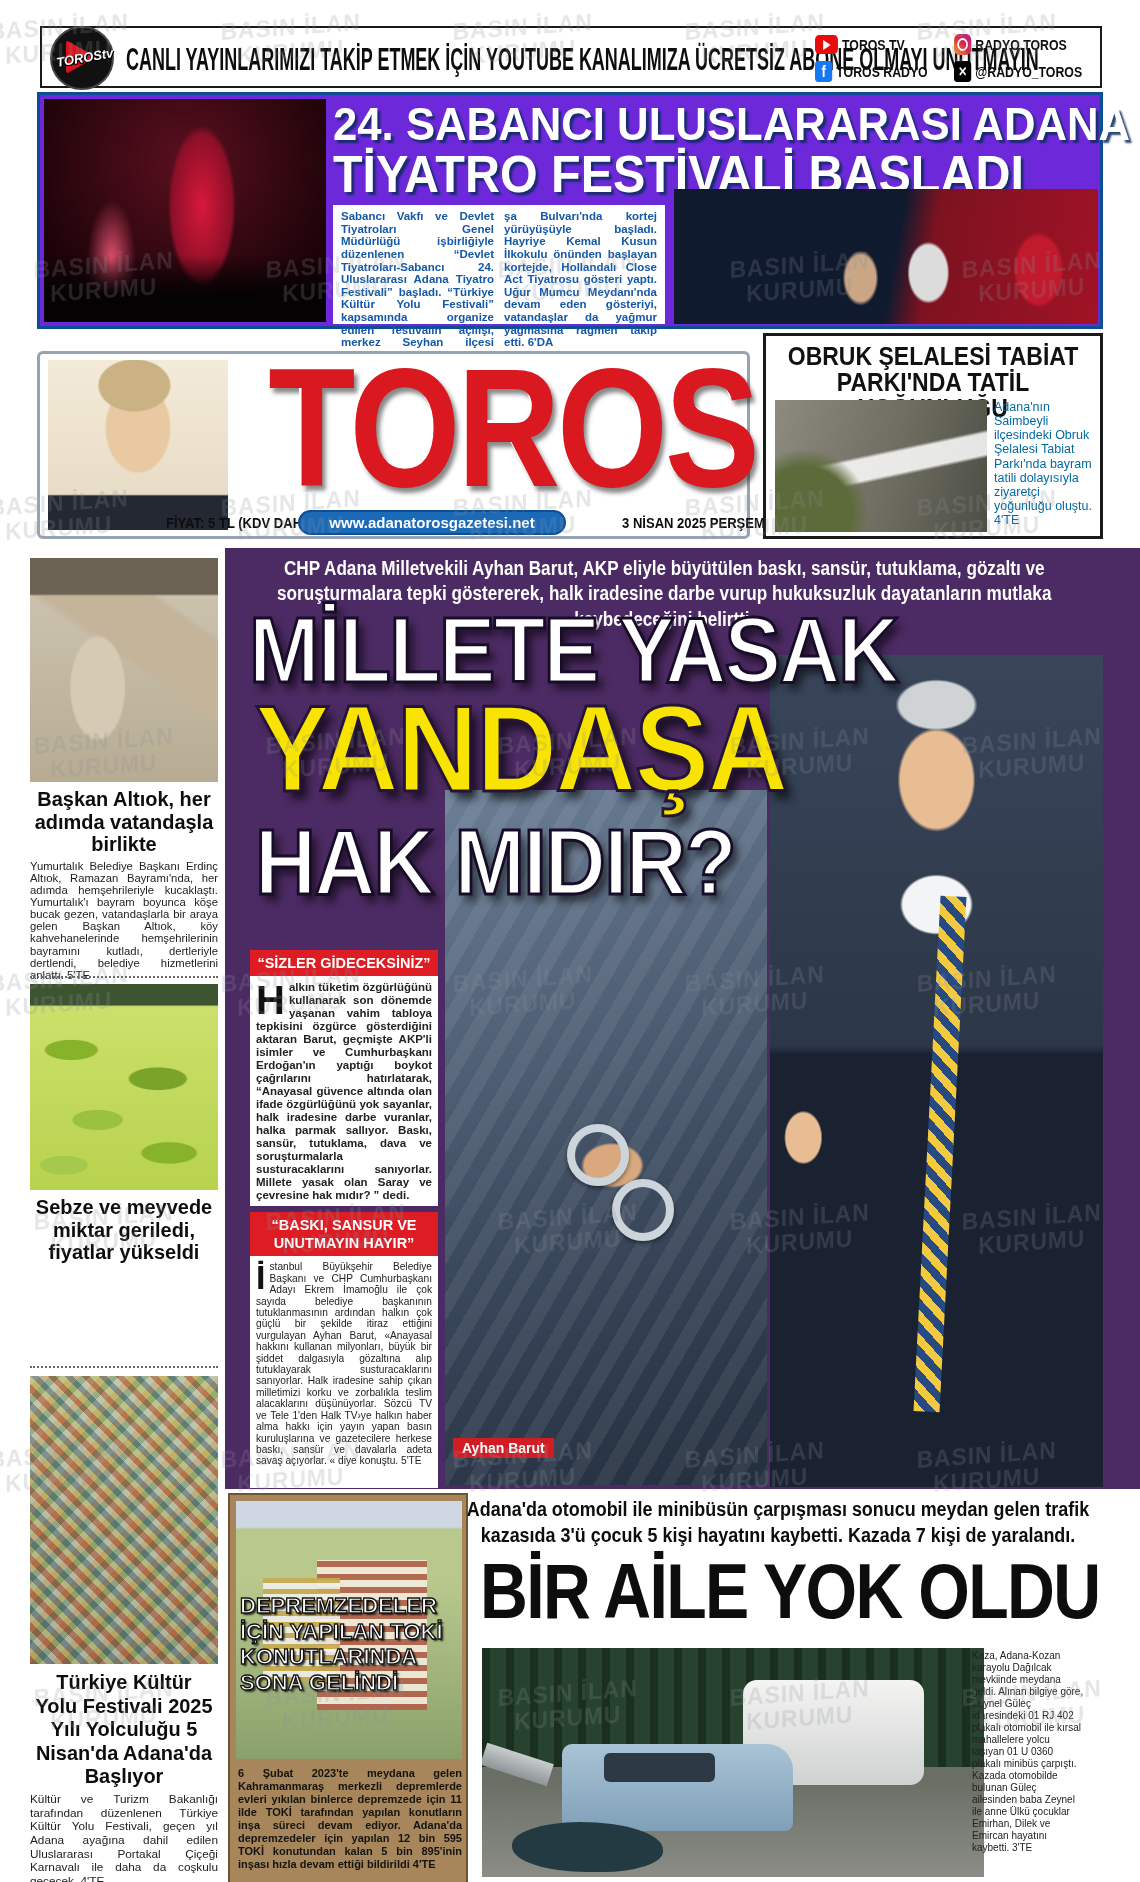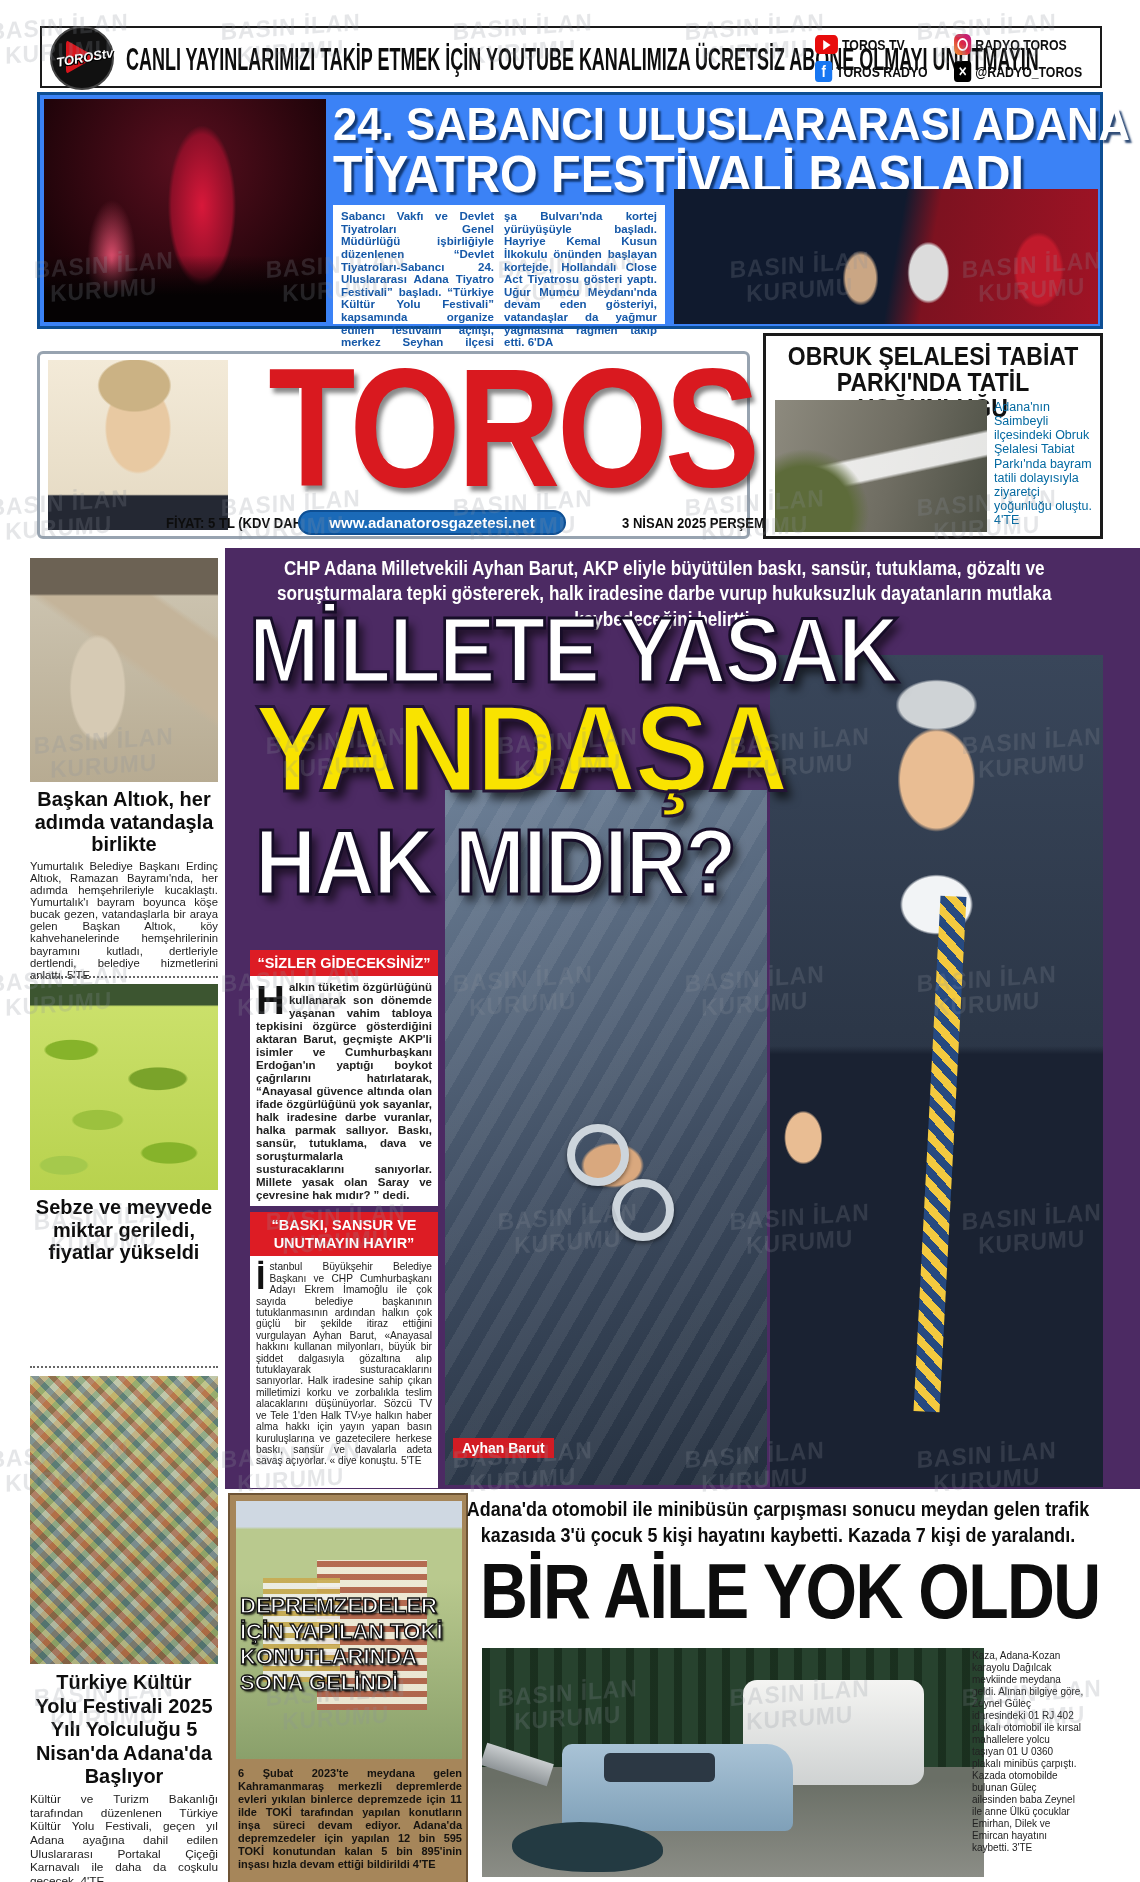--- a/index.html
+++ b/index.html
@@ -34,21 +34,21 @@
       background:linear-gradient(45deg,#f09433,#e6683c,#dc2743,#cc2366,#bc1888);}
   .ic-ig::after{content:"";position:absolute;inset:4px;border:2px solid #fff;border-radius:50%;}
   .ic-fb{width:21px;height:21px;border-radius:4px;background:#1877f2;color:#fff;font-weight:800;
       font-size:16px;display:flex;align-items:center;justify-content:center;flex:0 0 auto;}
   .ic-fb::after{content:"f";}
   .ic-x{width:21px;height:21px;border-radius:4px;background:#000;color:#fff;font-weight:800;
       font-size:13px;display:flex;align-items:center;justify-content:center;flex:0 0 auto;}
   .ic-x::after{content:"✕";}
 
   
-  #festival{background:#3b82f6;border:3px solid #0d4e93;}
+  #festival{background:#6d28d9;border:3px solid #0d4e93;}
   .fest-h{position:absolute;color:#fff;font-weight:800;white-space:nowrap;
       transform:scaleX(.95);transform-origin:left top;line-height:1;
       text-shadow:3px 3px 2px rgba(10,45,95,.85);}
   #fest-text{position:absolute;background:#fff;display:flex;gap:10px;padding:5px 8px;box-sizing:border-box;}
   .fest-col{flex:1;color:#1558a8;font-weight:700;font-size:11.5px;line-height:1.1;text-align:justify;}
 
   
   #mast-strip{background:#1b5fae;color:#fff;font-weight:700;font-size:13px;line-height:18px;
       text-align:right;padding-right:118px;box-sizing:border-box;letter-spacing:.5px;}
   #mast-box{background:#fff;border:3px solid #97a3b0;border-radius:6px;box-sizing:border-box;}

